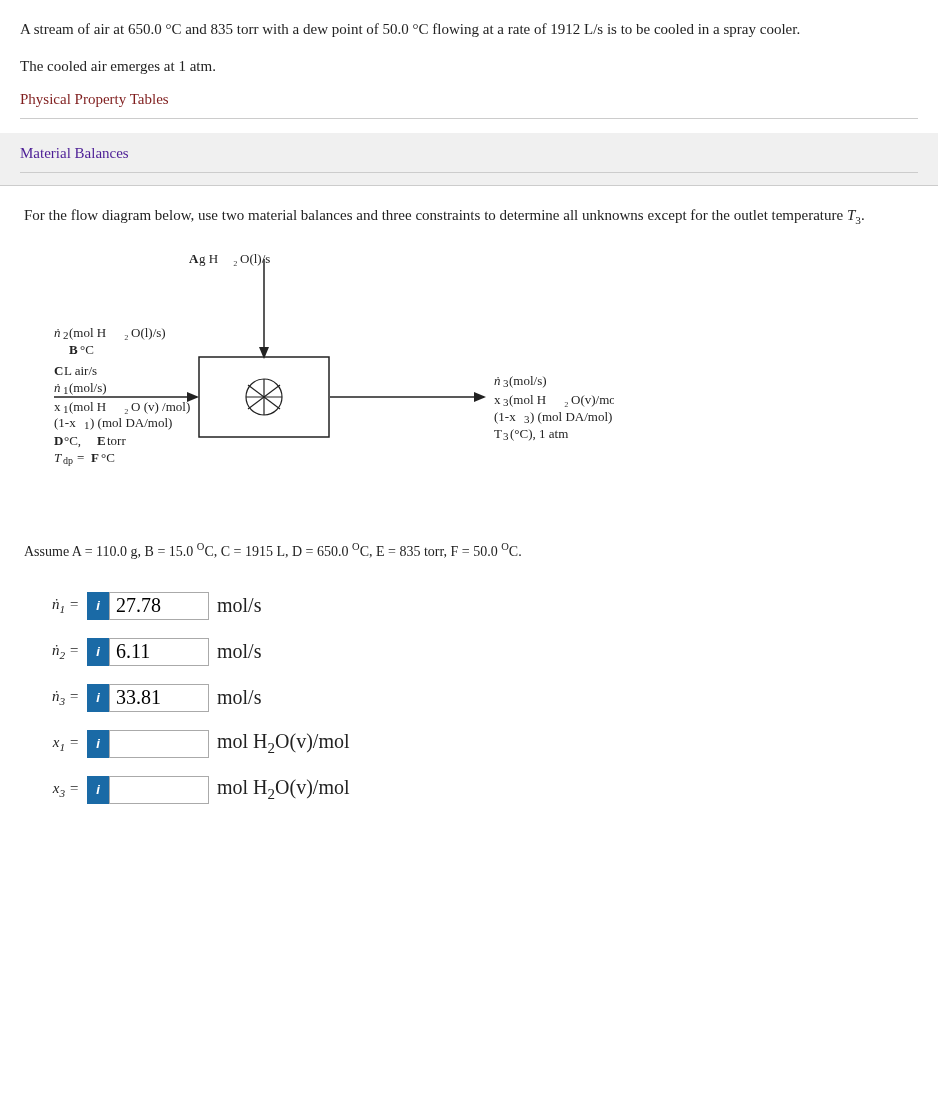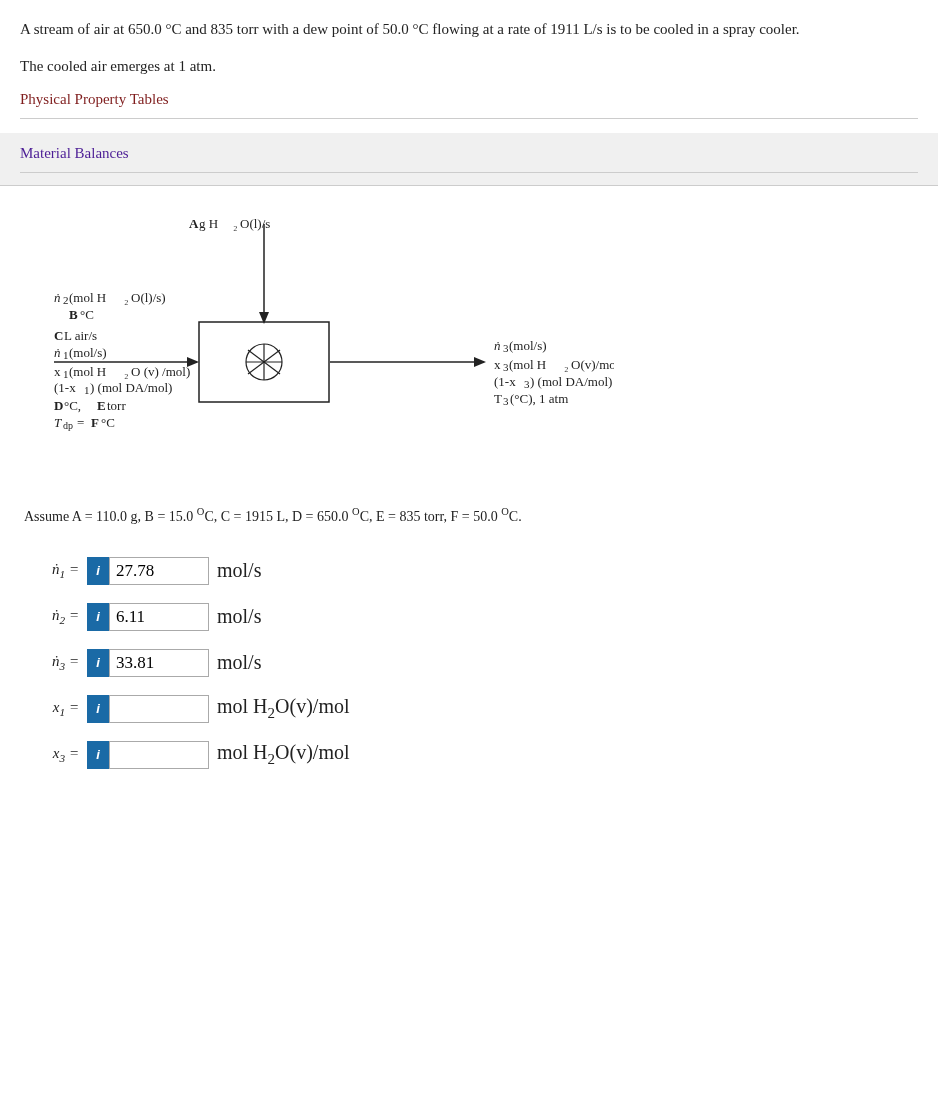--- a/index.html
+++ b/index.html
@@ -119,53 +119,56 @@
       height: 28px;
       border: none;
       cursor: pointer;
       flex-shrink: 0;
       font-style: italic;
     }
 
     .input-field {
       border: 1px solid #aaa;
       padding: 3px 6px;
-      font-size: 17px;
+      font-size: 20px;
       width: 100px;
       height: 28px;
       font-family: Georgia, serif;
     }
 
     .input-unit {
       margin-left: 8px;
       font-size: 20px;
       font-family: Georgia, serif;
     }
 
     
     sub { font-size: 0.75em; }
     sup { font-size: 0.75em; }
   </style>
 </head>
 <body>
 
 <div class="top-section">
-  <p>A stream of air at 650.0 °C and 835 torr with a dew point of 50.0 °C flowing at a rate of 1911 L/s is to be cooled in a spray cooler.</p>
+  <p>A stream of air at 650.0 °C and 835 torr with a dew point of 50.0 °C flowing at a rate of 1912 L/s is to be cooled in a spray cooler.</p>
   <p>The cooled air emerges at 1 atm.</p>
   <a class="physical-property-link" href="#">Physical Property Tables</a>
   <hr class="divider">
 </div>
 
 <div class="section-header">
   <span class="section-header-title">Material Balances</span>
   <hr class="divider" style="margin-top:10px;">
 </div>
 
 <div class="main-content">
 
+  <div class="intro-text">
+    <p>For the flow diagram below, use two material balances and three constraints to determine all unknowns except for the outlet temperature <i>T</i><sub>3</sub>.</p>
+  </div>
 
   <div class="flow-diagram-area">
     <svg viewBox="0 0 580 270">
 
       <line x1="230" y1="10" x2="230" y2="105" stroke="#222" stroke-width="1.5"></line>
       <polygon points="230,110 225,98 235,98" fill="#222"></polygon>
 
       <rect x="165" y="108" width="130" height="80" fill="none" stroke="#222" stroke-width="1.5"></rect>
 
       <circle cx="230" cy="148" r="18" fill="none" stroke="#222" stroke-width="1.2"></circle>

